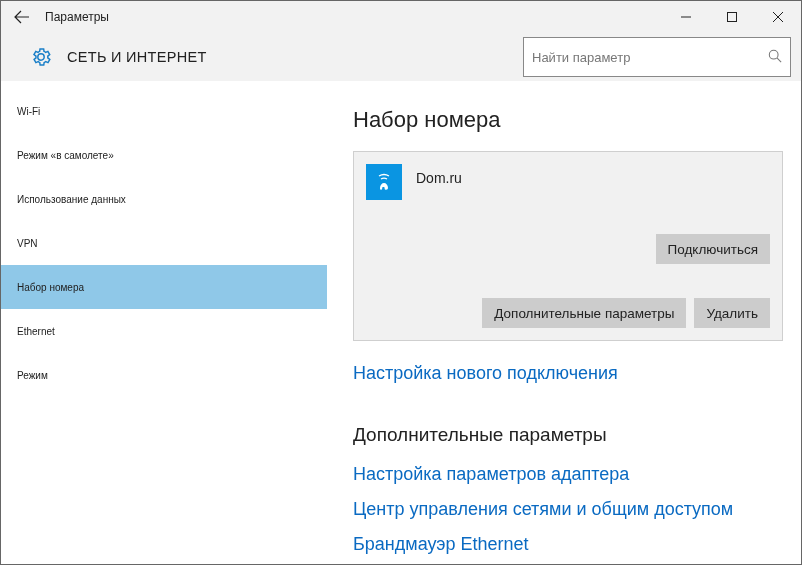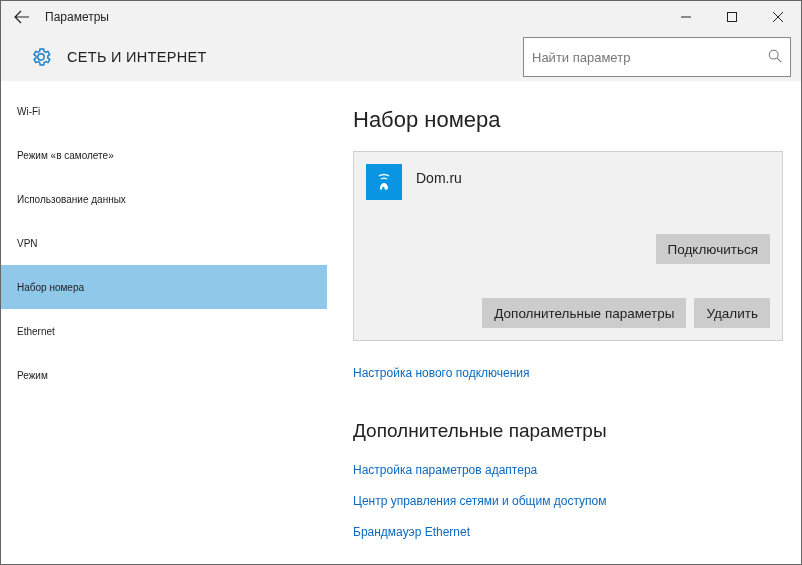--- a/index.html
+++ b/index.html
@@ -23,21 +23,21 @@
   .side-item { height: 44px; display: flex; align-items: center; padding-left: 16px; font-size: 10px; color: #222; cursor: pointer; }
   .side-item.selected { background: #8fc8e8; }
   .content { flex: 1; padding: 26px 18px 8px 26px; overflow-y: auto; }
   .content h1 { font-weight: 400; font-size: 22px; color: #222; margin-bottom: 18px; }
   .conn-box { border: 1px solid #cfcfcf; background: #f1f1f1; padding: 12px 12px 12px 12px; margin-bottom: 22px; }
   .conn-row { display: flex; align-items: flex-start; }
   .conn-icon { width: 36px; height: 36px; background: #0a95e2; display: flex; align-items: center; justify-content: center; margin-right: 14px; flex-shrink: 0; }
   .conn-name { font-size: 14px; color: #222; margin-top: 6px; }
   .btn { background: #ccc; border: none; font-family: inherit; font-size: 13.5px; padding: 6px 12px; color: #222; cursor: pointer; min-height: 30px; margin-top: 20px; }
   .btnrow { display: flex; justify-content: flex-end; gap: 8px; margin-top: 14px; }
-  .link { color: #0a6ac2; font-size: 12px; cursor: pointer; display: inline-block; margin-bottom: 14px; }
+  .link { color: #0a6ac2; font-size: 18px; cursor: pointer; display: inline-block; margin-bottom: 14px; }
   .rel-title { font-weight: 400; font-size: 19px; color: #222; margin-top: 26px; margin-bottom: 18px; }
 </style>
 </head>
 <body>
 
 <div class="window">
 
   <div class="titlebar">
     <div class="back">
       <svg width="16" height="16" viewBox="0 0 16 16">

